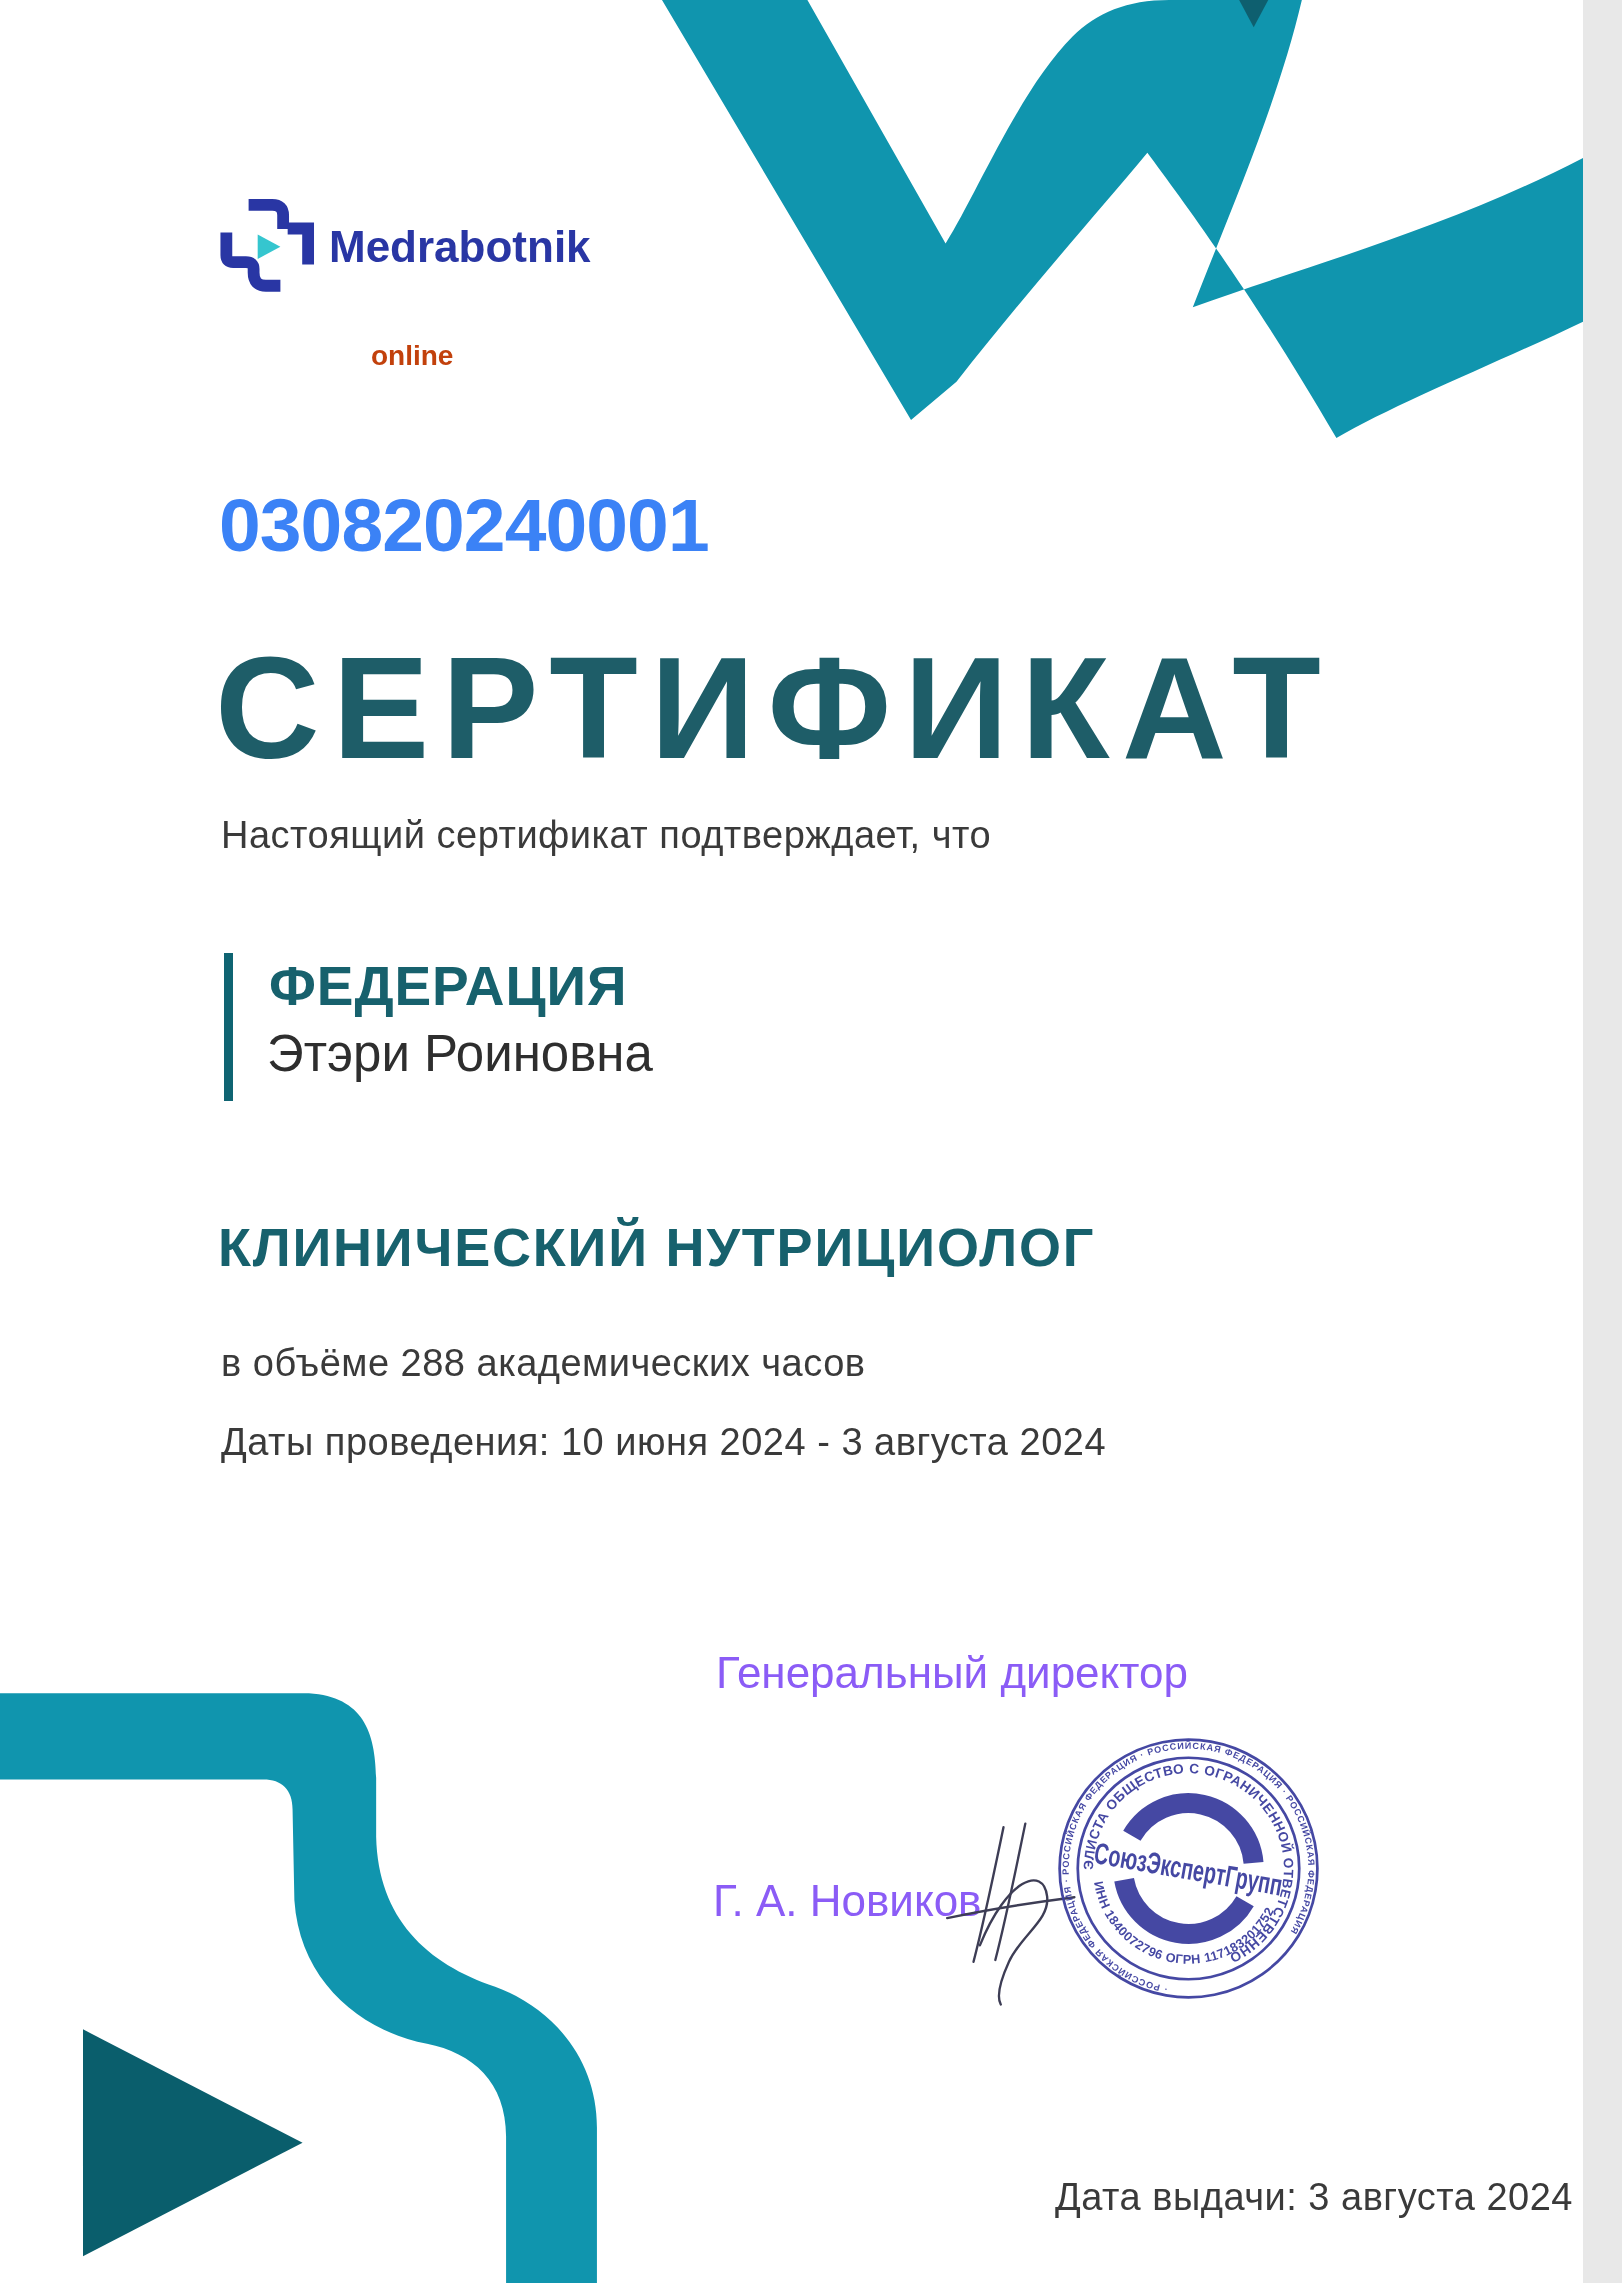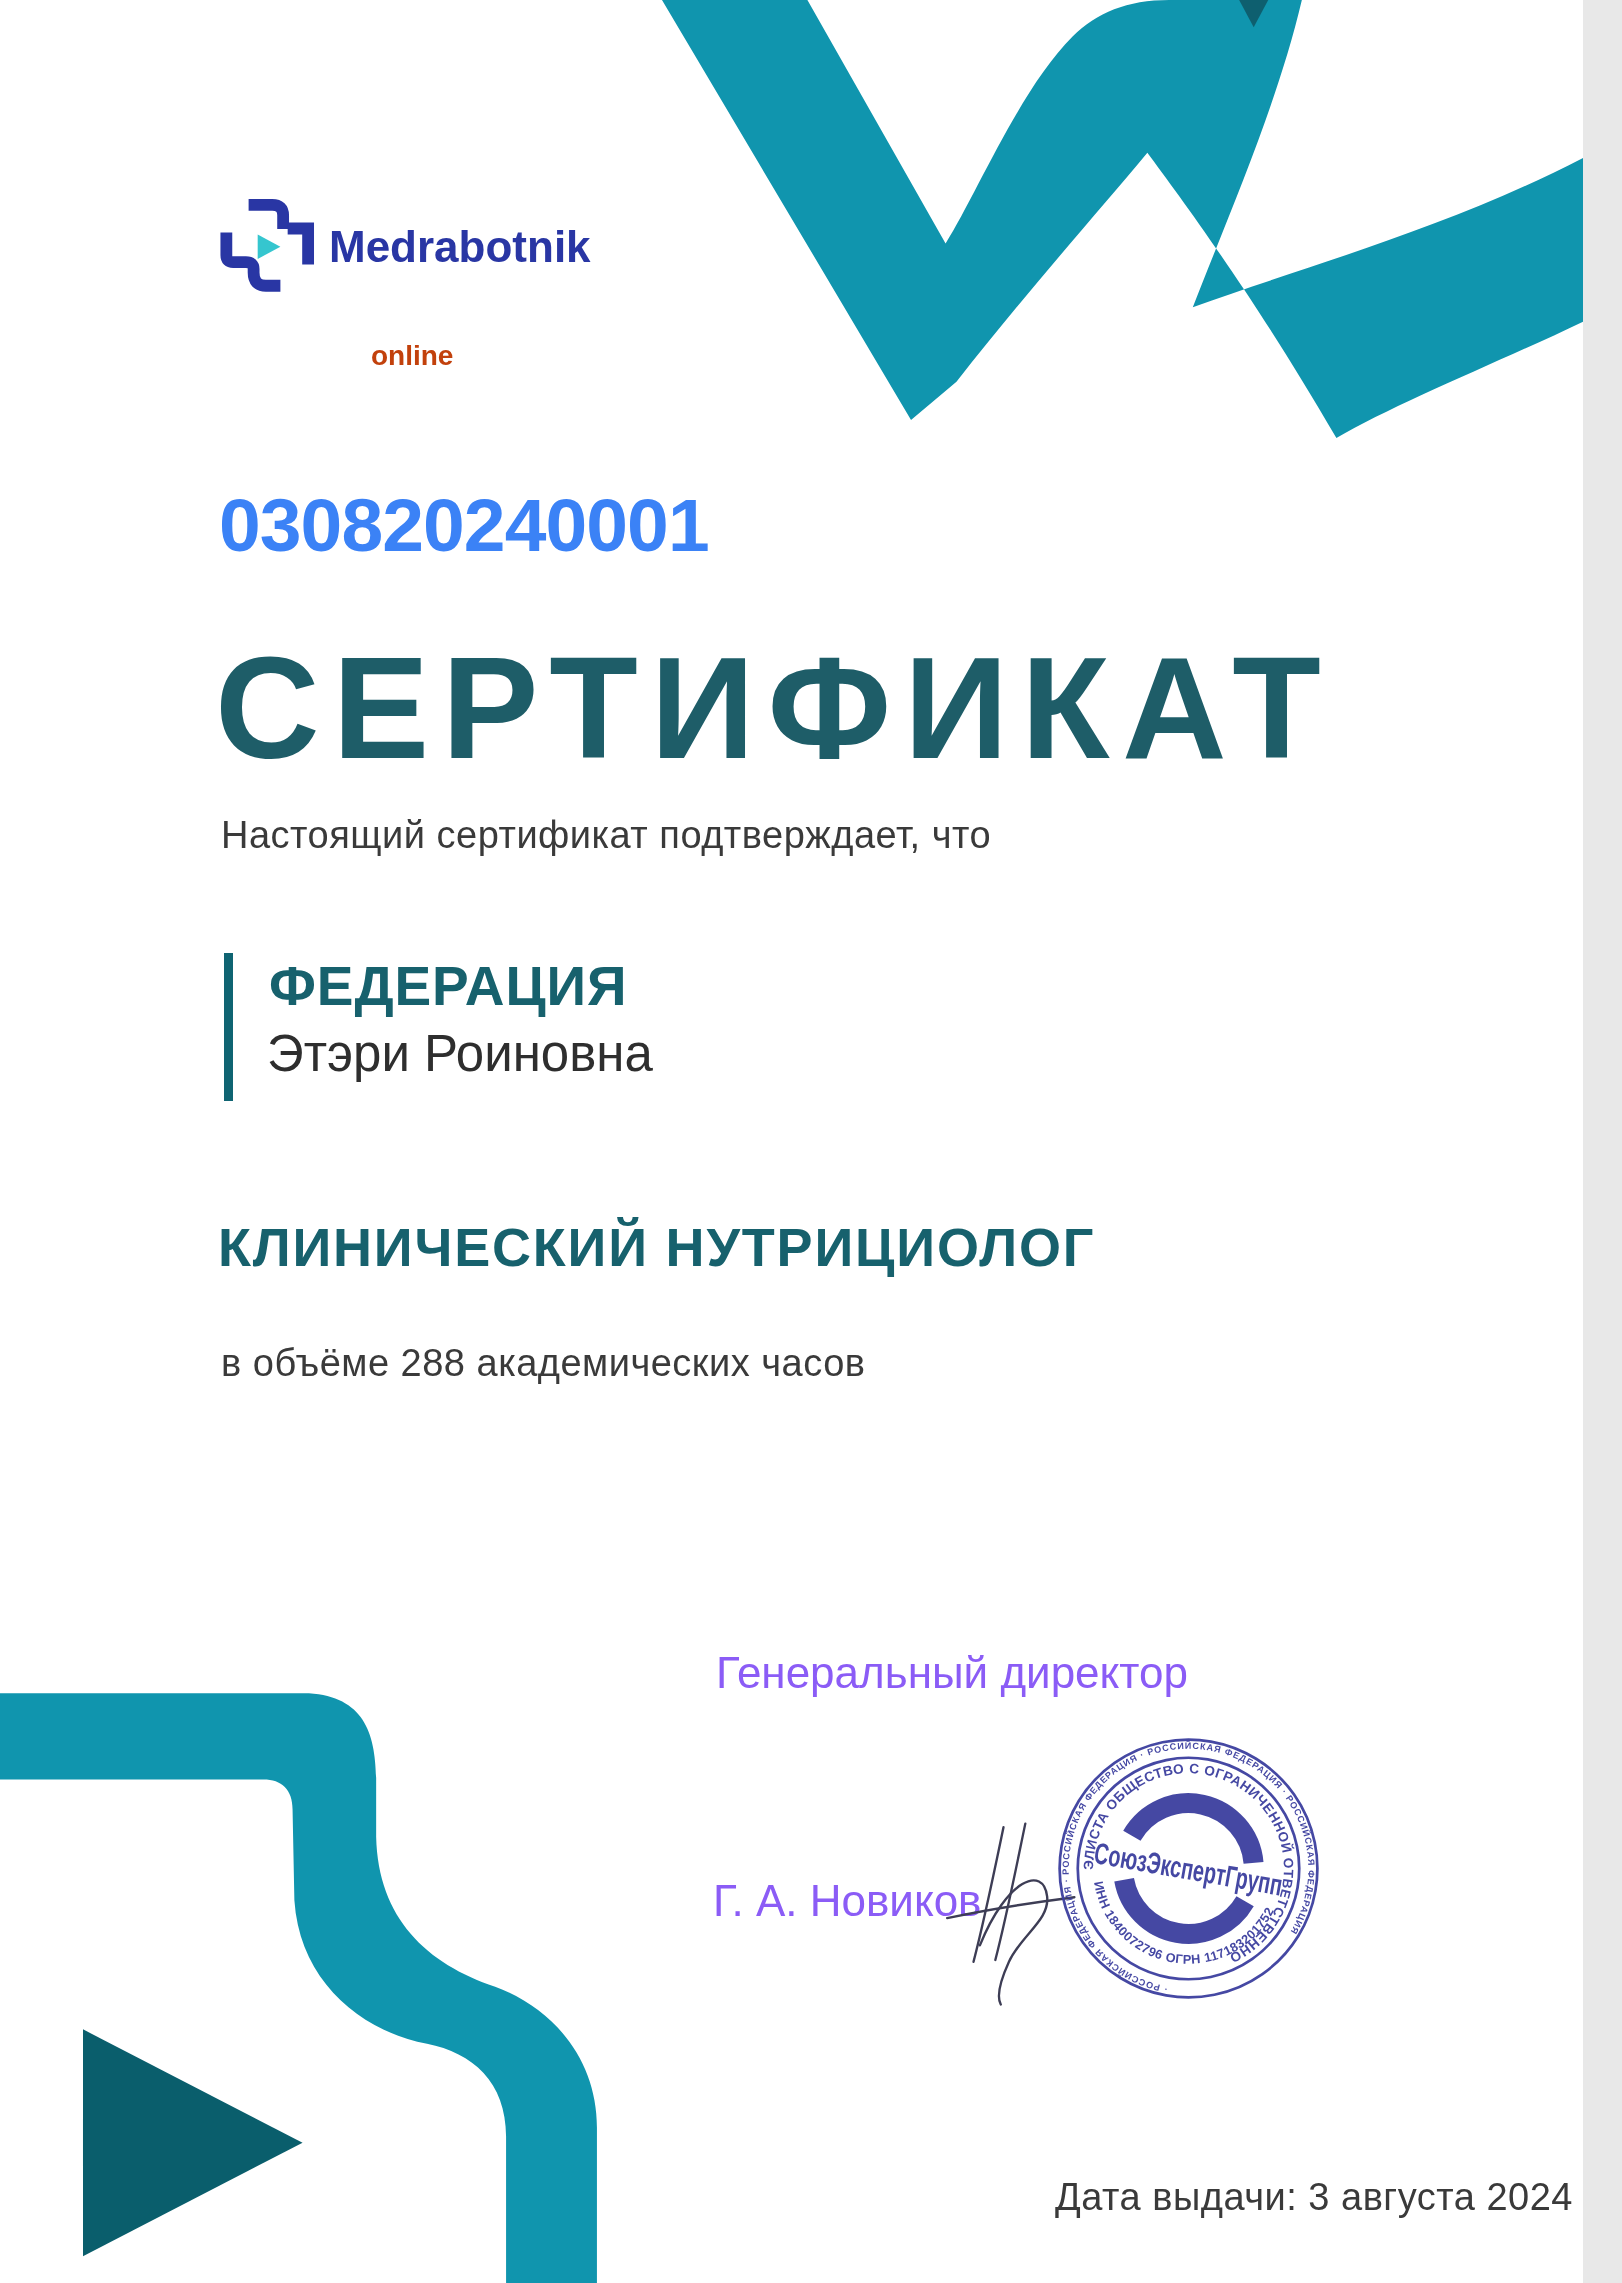--- a/index.html
+++ b/index.html
@@ -64,20 +64,21 @@
   <div class="abs label" style="left:221px;top:814px;">Настоящий сертификат подтверждает, что</div>
 
   <div class="abs recipient-block" style="width:818px;height:155px;">
     <div class="accent-bar"></div>
     <div class="last-name">ФЕДЕРАЦИЯ</div>
     <div class="first-name">Этэри Роиновна</div>
   </div>
 
   <div class="abs program-name">КЛИНИЧЕСКИЙ НУТРИЦИОЛОГ</div>
   <div class="abs label" style="left:221px;top:1342px;">в объёме 288 академических часов</div>
+  <div class="abs label" style="left:221px;top:1421px;">Даты проведения: 10 июня 2024 - 3 августа 2024</div>
 
   <div class="abs sig-area-text" style="left:716px;top:1648px;">Генеральный директор</div>
   <div class="abs sig-area-text" style="left:713px;top:1876px;">Г. А. Новиков</div>
 
   <svg class="abs" style="left:909px;top:1800px;" width="209" height="209" viewBox="1000 1980 230 230">
     <g fill="none" stroke="#3d3d55" stroke-width="2.6" stroke-linecap="round">
       <path d="M 1042,2110 C 1090,2100 1135,2093 1182,2087"></path>
       <path d="M 1104,2010 C 1094,2058 1083,2112 1071,2158"></path>
       <path d="M 1128,2006 C 1118,2054 1107,2110 1095,2156"></path>
       <path d="M 1078,2140 C 1108,2066 1148,2052 1152,2086 C 1155,2112 1124,2128 1110,2158 C 1100,2180 1096,2196 1101,2205"></path>

